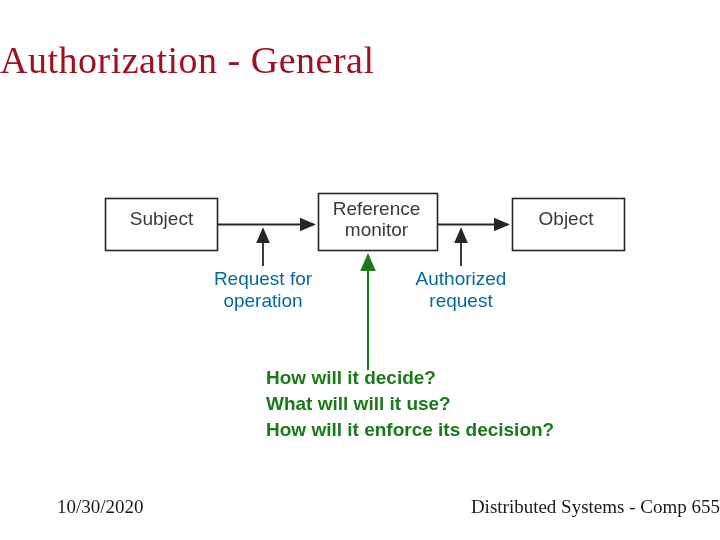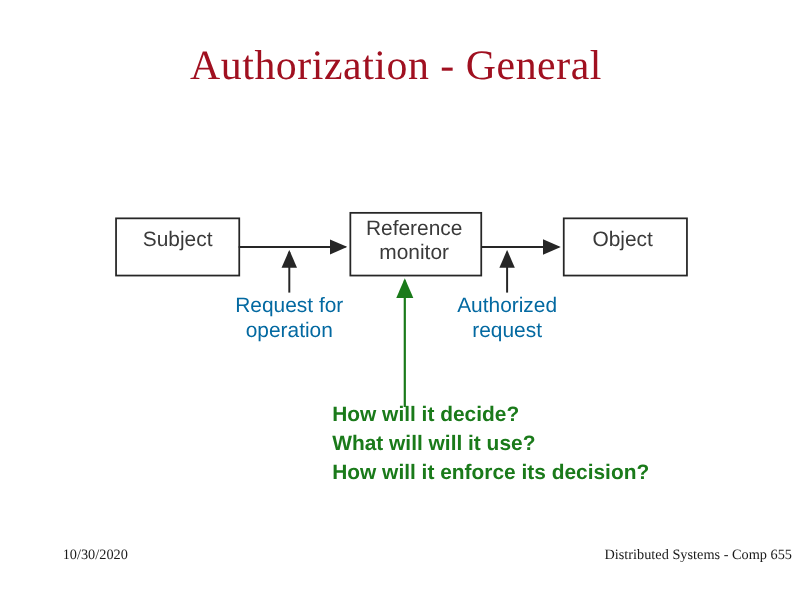--- a/index.html
+++ b/index.html
@@ -14,21 +14,20 @@
     overflow: hidden;
     font-family: "Liberation Sans", sans-serif;
   }
 
   
   #slide-title {
     position: absolute;
     left: 0;
     top: 38px;
     width: 720px;
-    text-align: center;
     font-family: "Liberation Serif", serif;
     font-size: 38px;
     font-weight: normal;
     color: #a01020;
     letter-spacing: 0.5px;
     white-space: nowrap;
   }
 
   
   #diagram {
@@ -74,33 +73,32 @@
   #questions {
     position: absolute;
     left: 266px;
     top: 365px;
     width: 400px;
     font-family: "Liberation Sans", sans-serif;
     font-size: 19px;
     font-weight: bold;
     color: #1a7a1a;
     line-height: 1.38;
-    margin-left: 36px;
   }
   .question-line { white-space: nowrap; }
 
   
   #footer {
     position: absolute;
     left: 0;
     top: 496px;
     width: 720px;
     height: 20px;
     font-family: "Liberation Serif", serif;
-    font-size: 13px;
+    font-size: 19px;
     color: #1a1a1a;
   }
   #footer-date   { position: absolute; left: 57px;  top: 0; }
   #footer-center { position: absolute; left: 0; top: 0; width: 720px; text-align: right; }
   #footer-page   { position: absolute; right: 66px; top: 0; margin-top: 48px; }
 </style>
 </head>
 <body>
 
 <div id="slide-title">Authorization - General</div>

